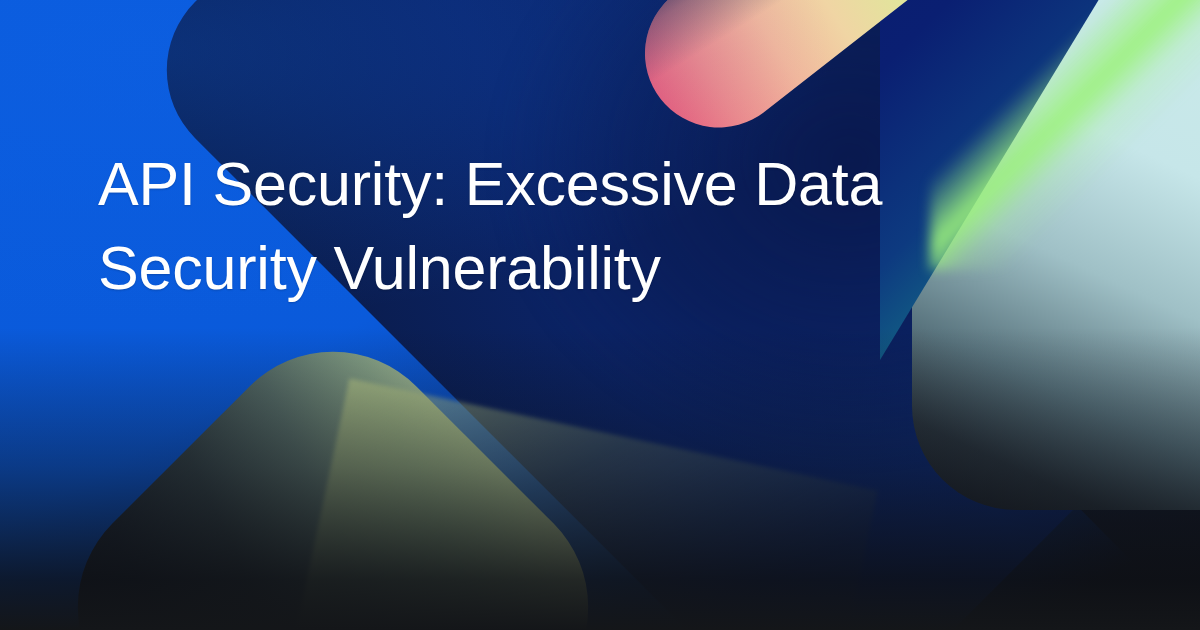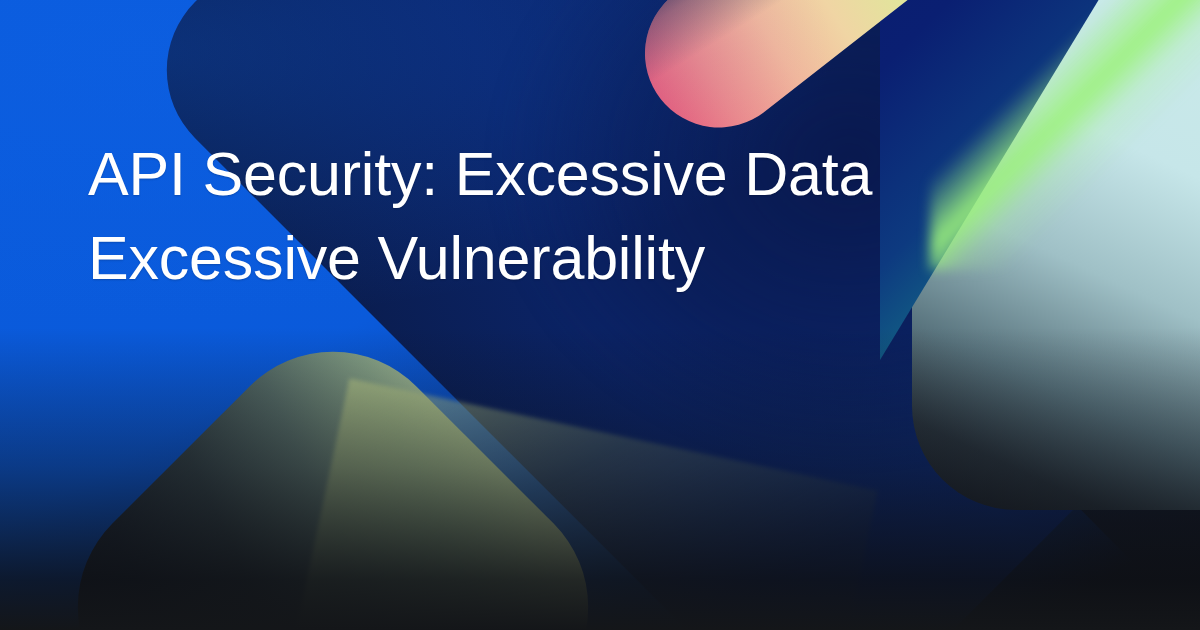--- a/index.html
+++ b/index.html
@@ -226,21 +226,21 @@
   #content {
     position: absolute;
     inset: 0;
   }
 
   #headline {
     position: absolute;
     left: 84px;
     top: 128px;
     width: 830px;
-    margin: 4px;
+    margin: 14px;
     color: #ffffff;
     font-size: 61px;
     line-height: 84px;
     font-weight: 400;
     letter-spacing: -0.2px;
     text-shadow: 0 1px 2px rgba(0,0,0,.18);
   }
 
   #brand {
     position: absolute;
@@ -281,17 +281,17 @@
   <div class="layer" id="bg-green-streak"></div>
   <div class="layer" id="bg-pill"></div>
   <div class="layer" id="bg-pill-fade"></div>
   <div class="layer" id="bg-khaki-slab"></div>
   <div class="layer" id="bg-khaki-tail"></div>
   <div class="layer" id="bg-bottom-fade"></div>
   <div class="layer" id="bg-corner-fade"></div>
 
   <div id="content">
 
-    <h1 id="headline"><span>API Security: Excessive Data</span><br><span>Excessive Vulnerability</span></h1>
+    <h1 id="headline"><span>API Security: Excessive Data</span><br><span>Security Vulnerability</span></h1>
 
 
   </div>
 </div>
 
 </body></html>

